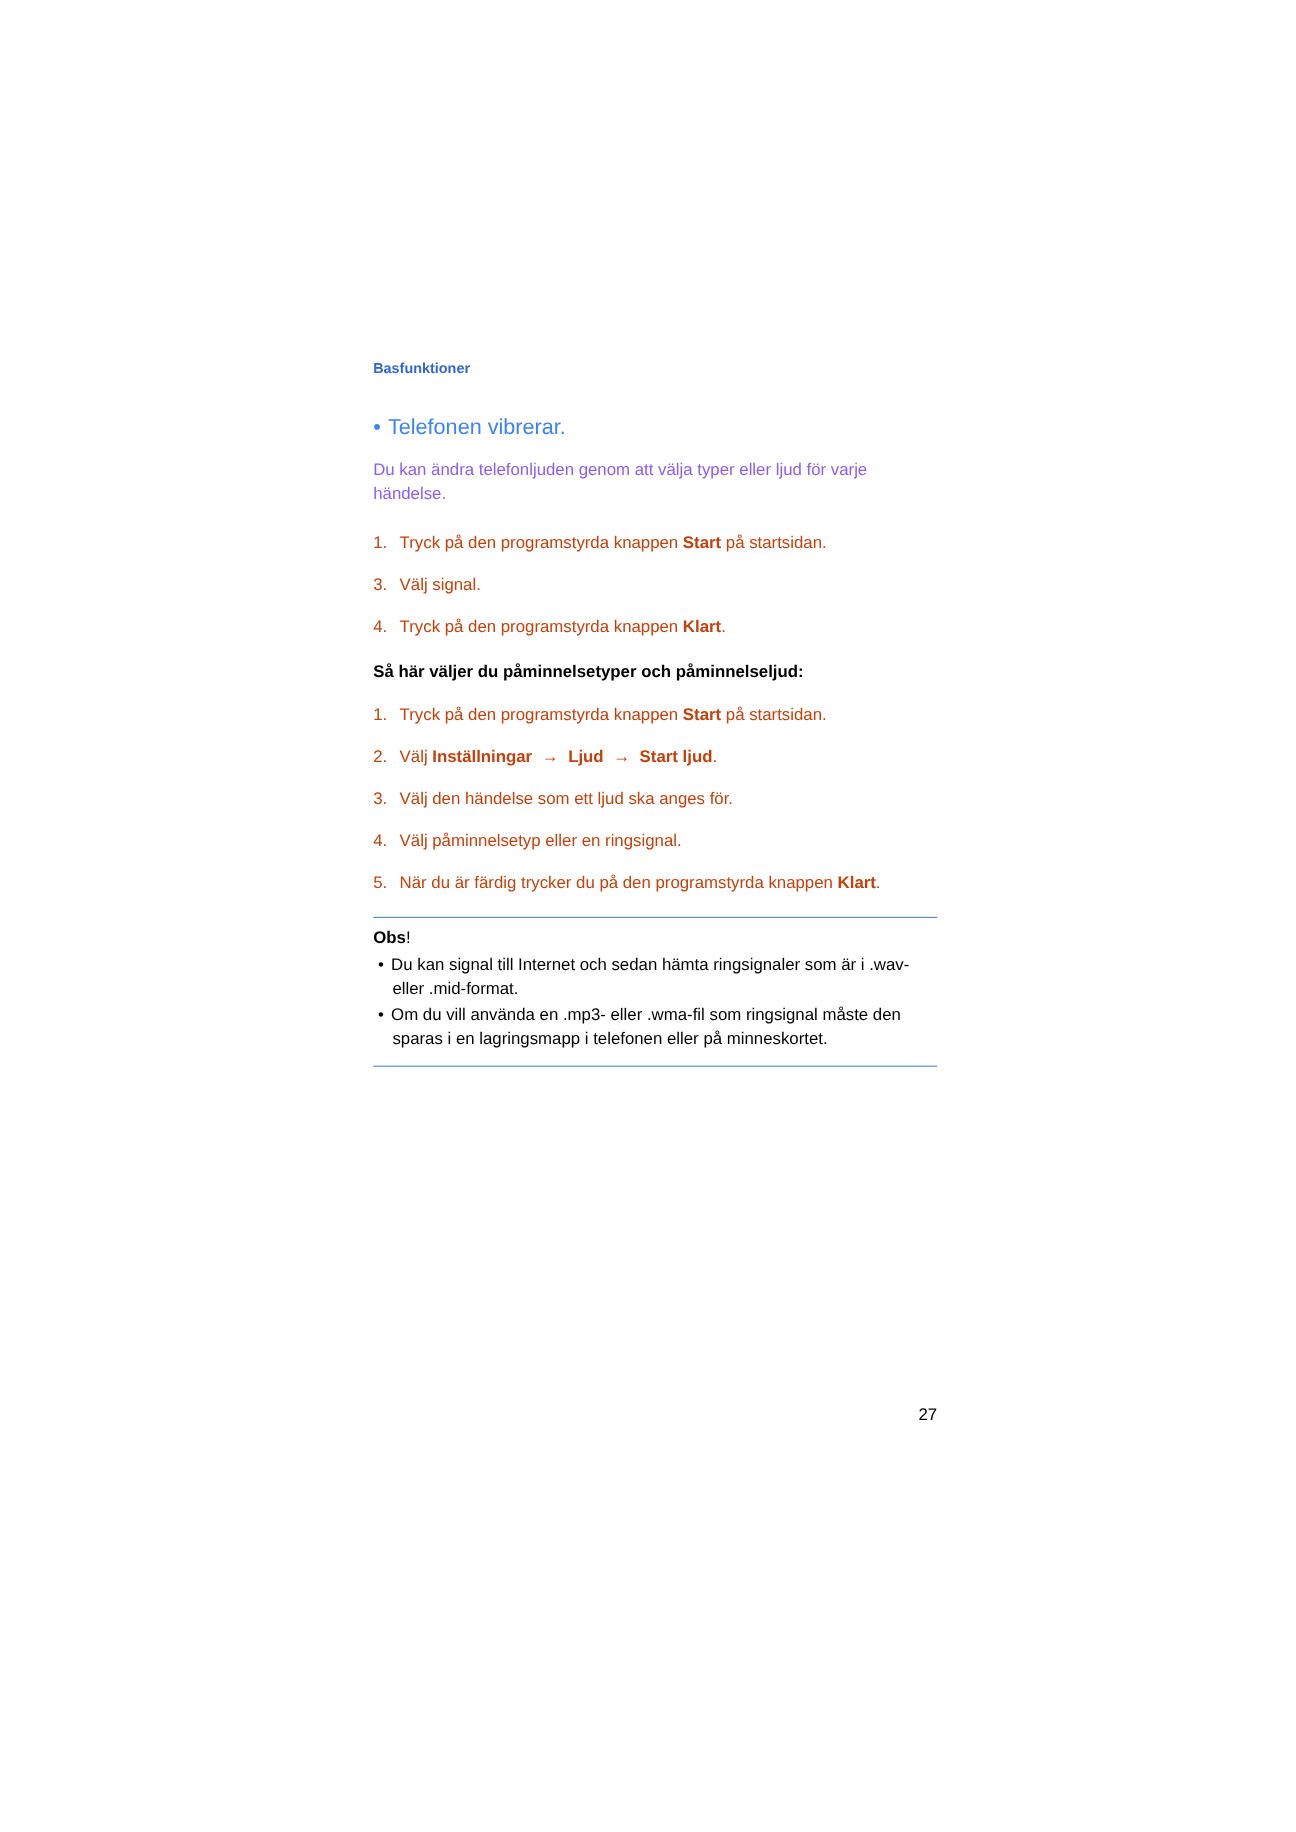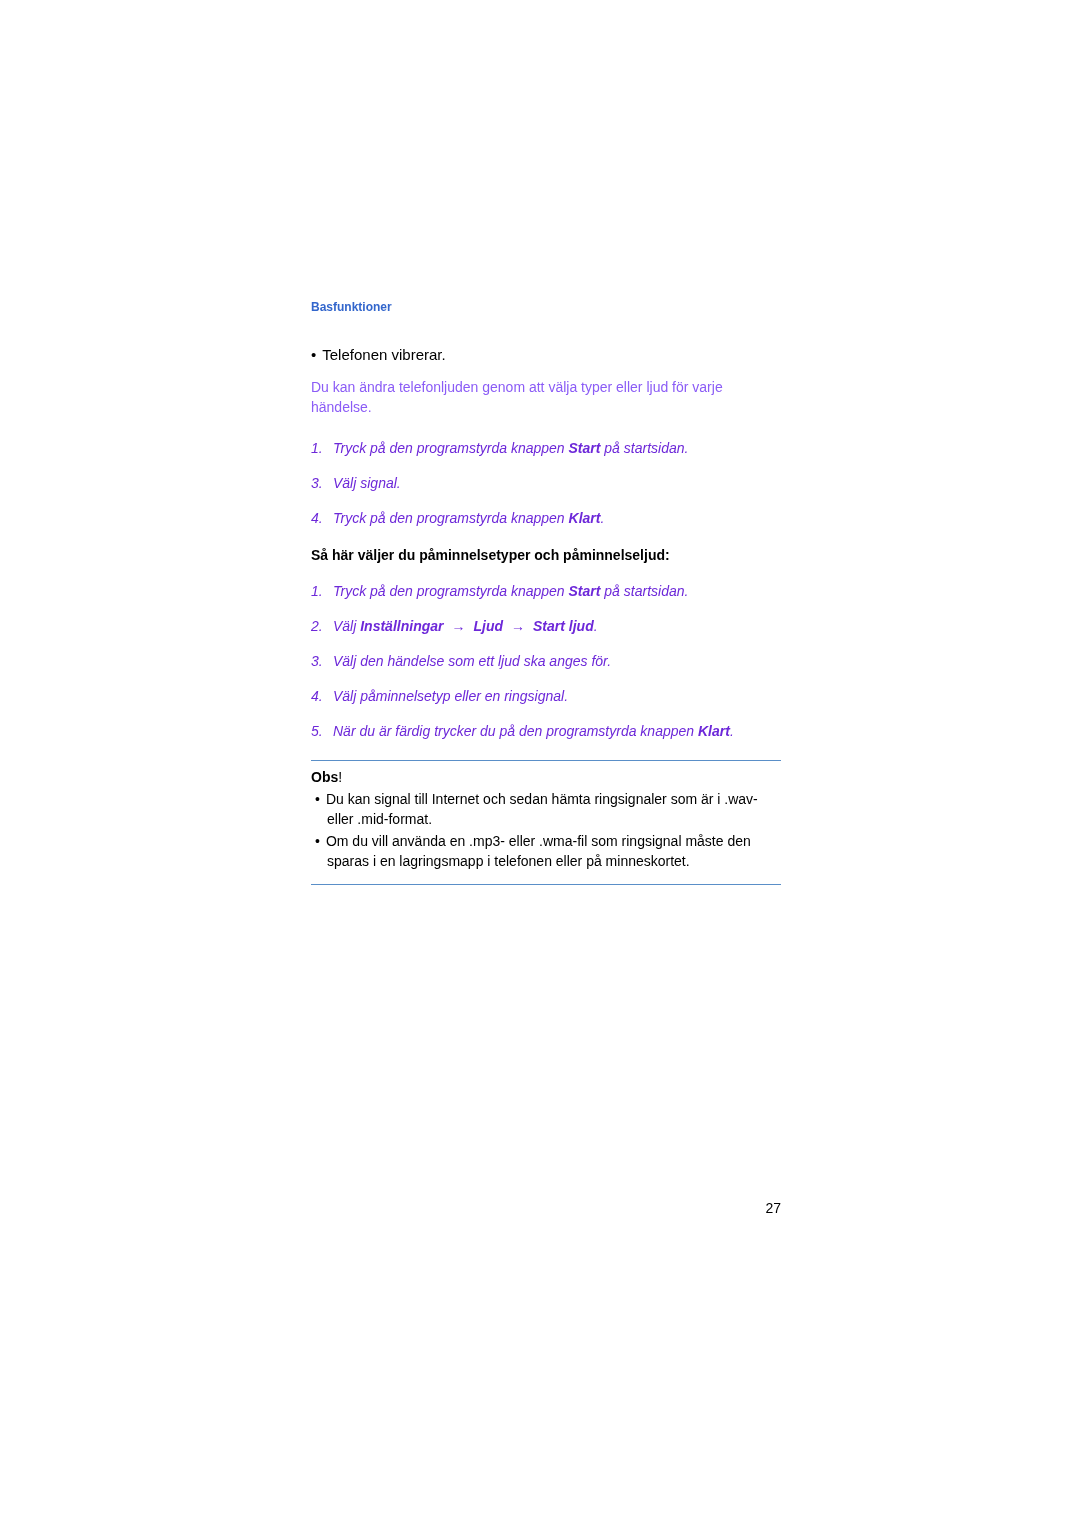--- a/index.html
+++ b/index.html
@@ -18,22 +18,22 @@
     width: 470px;
   }
   .header-label {
     color: #3366cc;
     font-size: 12px;
     font-weight: bold;
     text-align: left;
     margin-bottom: 32px;
   }
   .bullet-line {
-    font-size: 15px;
-    color: #000000;
+    font-size: 18px;
+    color: #3b82f6;
     margin-bottom: 14px;
   }
   .bullet-line .dot {
     margin-right: 6px;
   }
   .para {
     font-size: 14px;
     color: #8b5cf6;
     line-height: 1.45;
     margin-bottom: 20px;
@@ -44,26 +44,25 @@
     color: #000;
     margin-bottom: 18px;
   }
   .num-list {
     list-style: none;
     padding: 0;
     margin: 0 0 18px 0;
   }
   .num-list li {
     font-size: 14px;
-    color: #6d28d9;
+    color: #c2410c;
     line-height: 1.5;
     margin-bottom: 14px;
     padding-left: 22px;
     text-indent: -22px;
-    font-style: italic;
   }
   .num-list li .num {
     display: inline-block;
     width: 22px;
     text-indent: 0;
   }
   .num-list li .body {
     text-indent: 0;
   }
   .bold {
@@ -96,21 +95,21 @@
     padding-left: 16px;
     text-indent: -12px;
     margin-bottom: 2px;
   }
   .note-list li .dot {
     margin-right: 6px;
   }
   .page-number {
     position: absolute;
     right: 0;
-    top: 900px;
+    top: 870px;
     font-size: 14px;
     color: #000;
   }
 </style>
 </head>
 <body>
 
 <div class="page">
 
   <div class="header-label">Basfunktioner</div>

